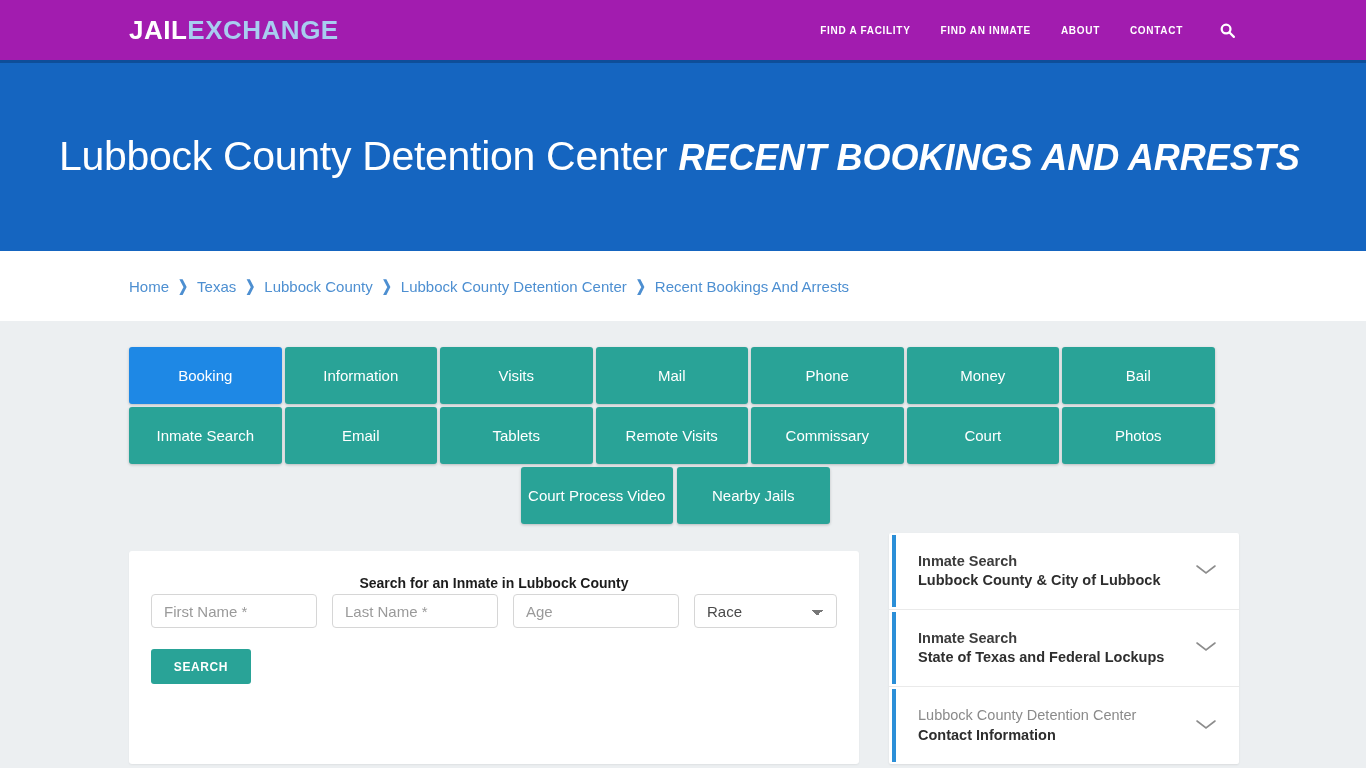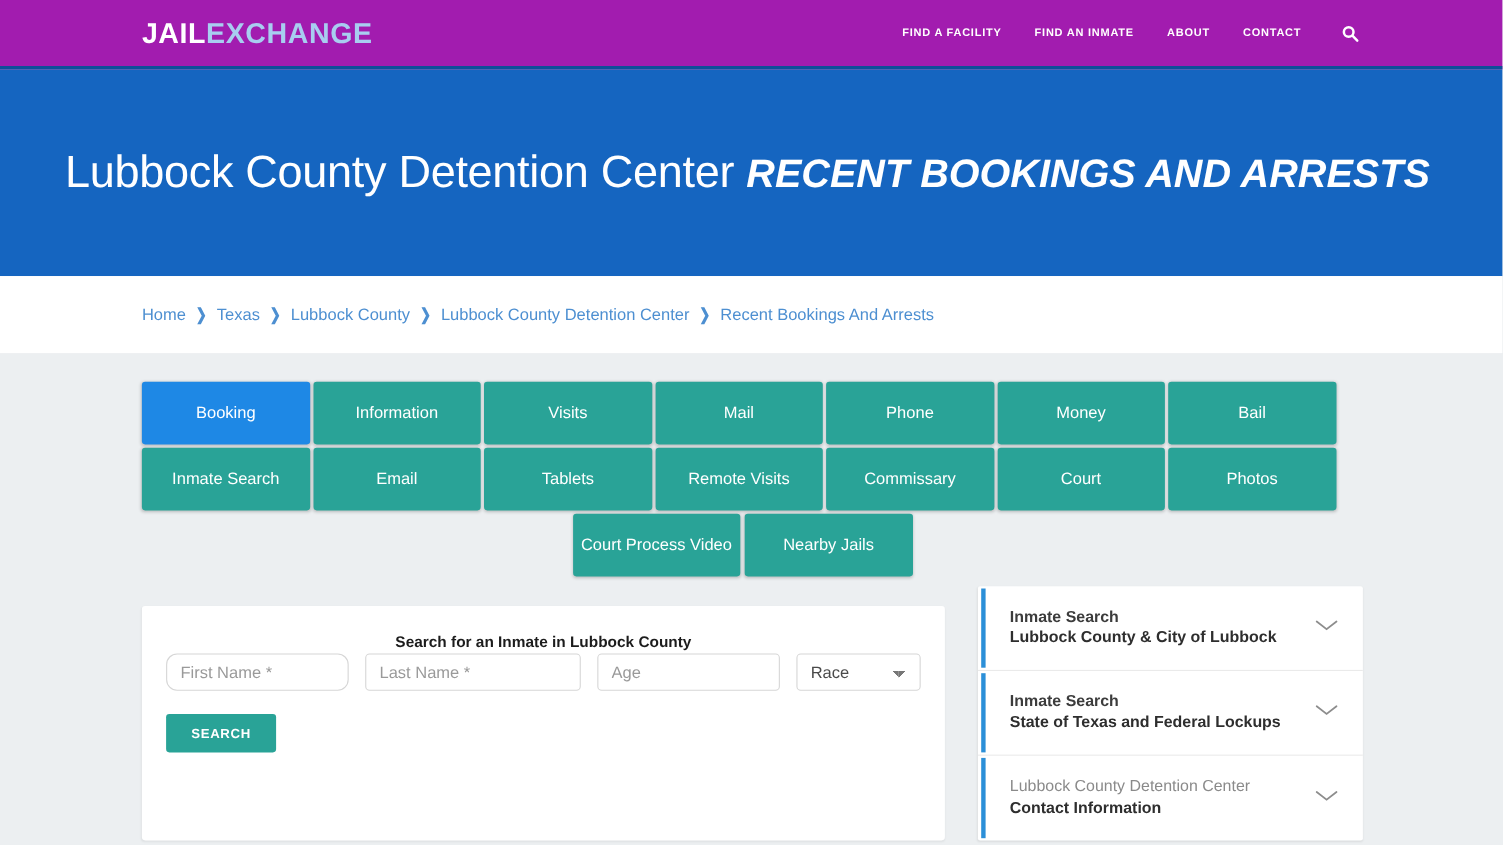--- a/index.html
+++ b/index.html
@@ -169,22 +169,22 @@
     border: 1px solid #d6d6d6;
     border-radius: 4px;
     background: #ffffff;
     padding: 0 12px;
     font-size: 15px;
     color: #4a4a4a;
     font-family: "Liberation Sans", sans-serif;
     outline: none;
   }
   .fld::placeholder { color: #9a9a9a; }
-  #f-first { width: 166px; border-radius: 10px; }
-  #f-last  { width: 196px; }
+  #f-first { width: 166px; }
+  #f-last  { width: 166px; }
   #f-age   { width: 166px; }
   #f-race  {
     width: 166px;
     appearance: none;
     -webkit-appearance: none;
     background-image:
       linear-gradient(45deg, transparent 50%, #777 50%),
       linear-gradient(135deg, #777 50%, transparent 50%);
     background-position:
       calc(100% - 19px) 15px,

